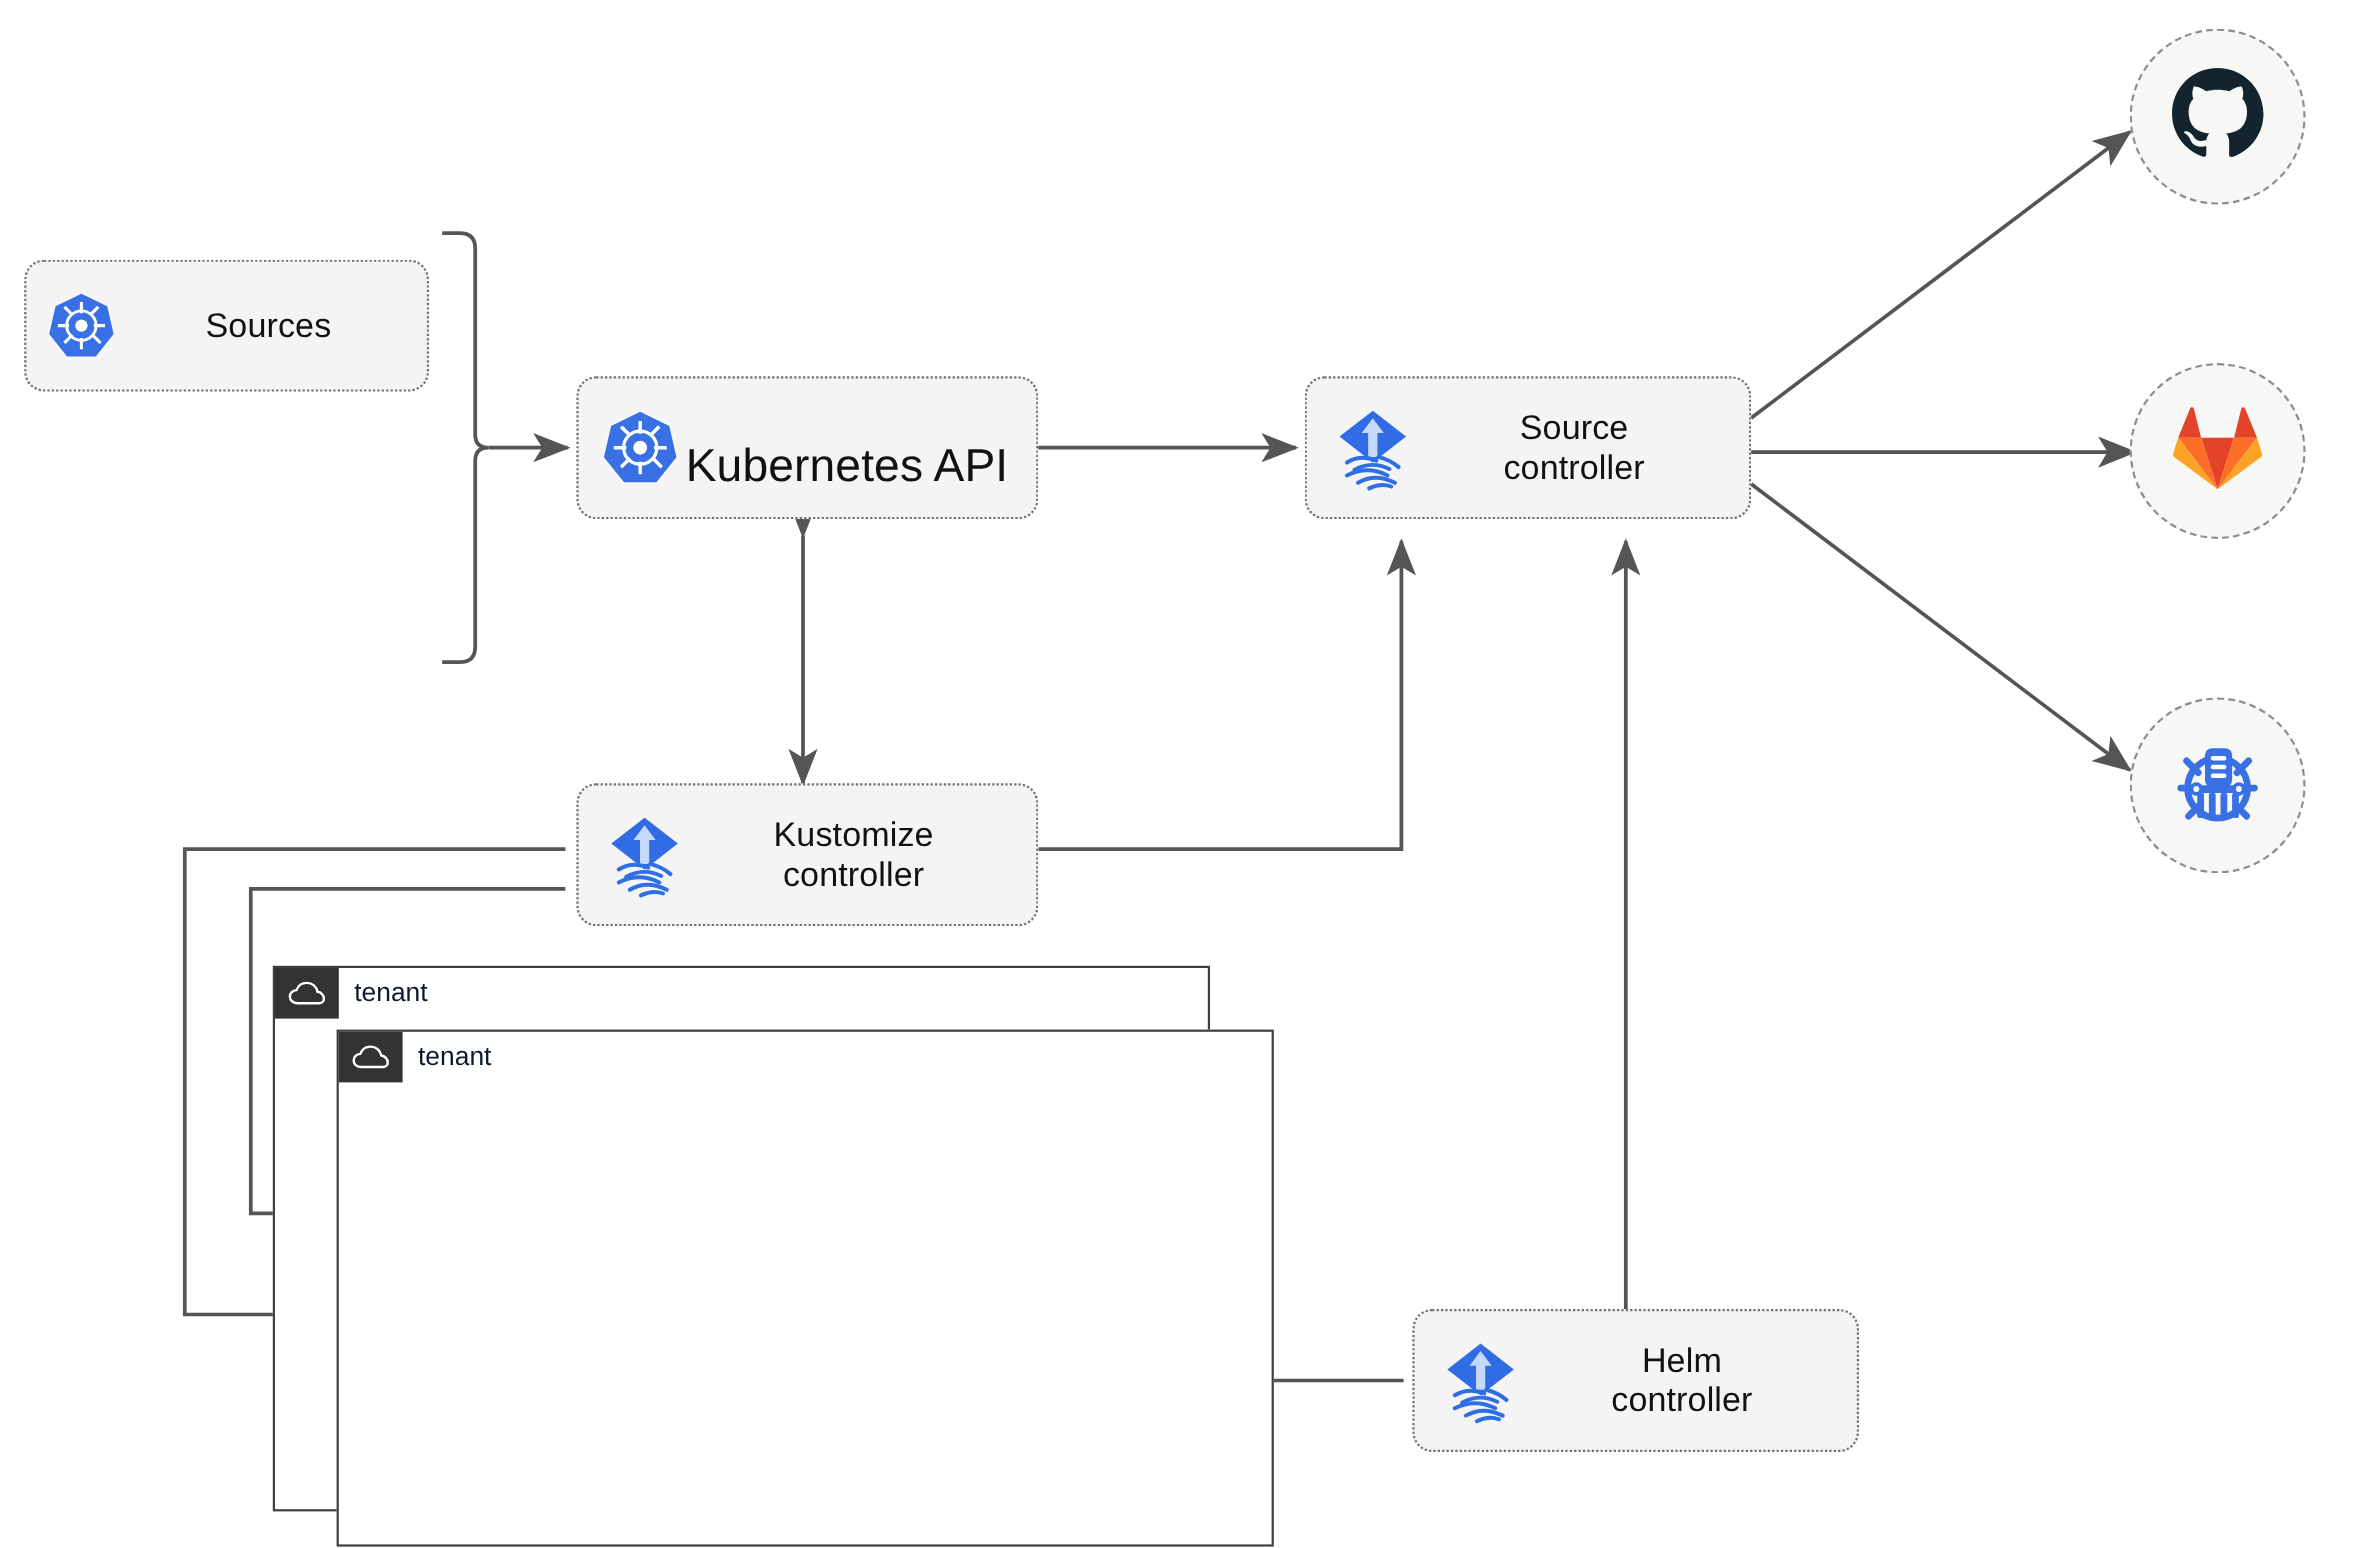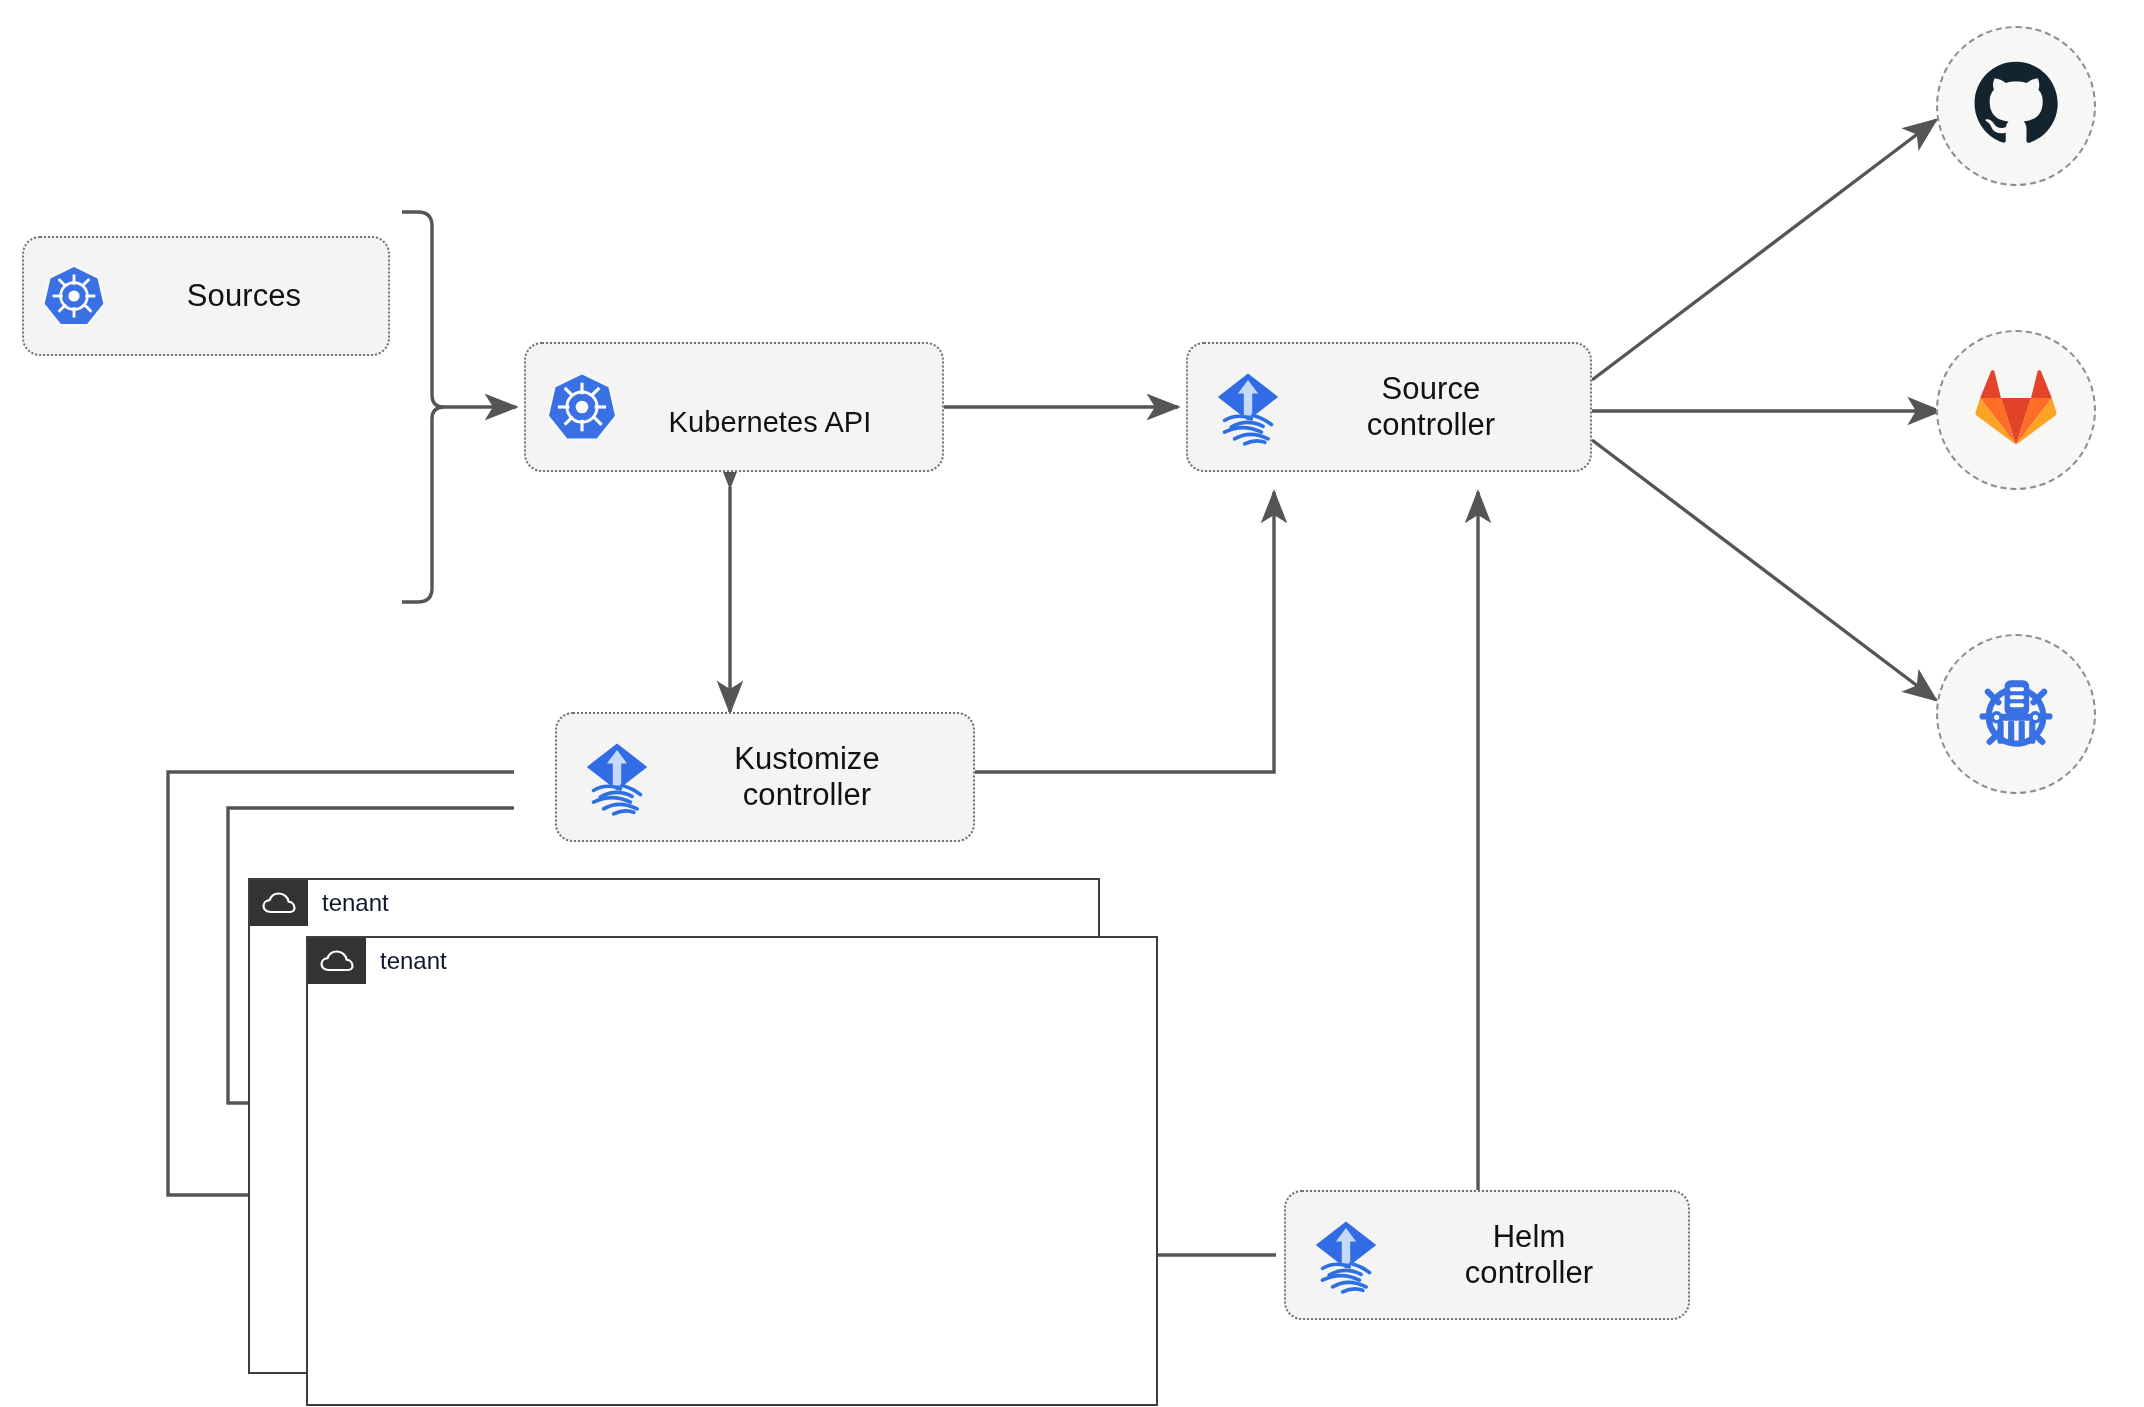--- a/index.html
+++ b/index.html
@@ -154,21 +154,21 @@
           <path d="M10.6,30.6h10.2v2.8H10.6z"></path>
             <path d="M43.2,30.6h10.2v2.8H43.2z"></path>
           <path d="M15.6,16.0l2.0-2.0l7.2,7.2l-2.0,2.0z"></path>
             <path d="M41.2,41.6l2.0-2.0l7.2,7.2l-2.0,2.0z"></path>
           <path d="M46.4,13.9l2.0,2.0l-7.2,7.2l-2.0-2.0z"></path>
             <path d="M22.8,39.5l2.0,2.0l-7.2,7.2l-2.0-2.0z"></path>
         </g>
         <circle cx="32" cy="32" r="13.4" fill="none" stroke="#ffffff" stroke-width="2.6"></circle>
       </svg>
     </span>
-    <span class="lbl" style="font-size:29px;margin-top:32px;">Kubernetes API</span>
+    <span class="lbl" style="font-size:42px;margin-top:32px;">Kubernetes API</span>
   </div>
 
   <div class="node two-line" style="left:1186px;top:342px;width:406px;height:130px;padding:0 18px;">
     <span class="ico">
       <svg width="84" height="84" viewBox="0 0 100 100">
         <path d="M50,10 L86,38 L50,66 L14,38 Z" fill="#326ce5"></path>
         <path d="M50,18 L62,34 L55,34 L55,60 L45,60 L45,34 L38,34 Z" fill="#c5d9fb"></path>
         <g stroke="#2f6fe4" stroke-width="4.3" stroke-linecap="round" fill="none">
           <path d="M22,66 C32,60 44,60 54,64"></path>
           <path d="M30,74 C42,67 56,67 68,73"></path>
@@ -176,21 +176,21 @@
           <path d="M34,88 C46,81 60,81 74,88"></path>
           <path d="M46,94 C54,90 62,89 70,92"></path>
           <path d="M56,60 C64,62 72,66 78,71"></path>
         </g>
       </svg>
     </span>
     <span class="lbl">Source
 controller</span>
   </div>
 
-  <div class="node two-line" style="left:555px;top:712px;width:420px;height:130px;padding:0 18px;">
+  <div class="node two-line" style="left:524px;top:712px;width:420px;height:130px;padding:0 18px;">
     <span class="ico">
       <svg width="84" height="84" viewBox="0 0 100 100">
         <path d="M50,10 L86,38 L50,66 L14,38 Z" fill="#326ce5"></path>
         <path d="M50,18 L62,34 L55,34 L55,60 L45,60 L45,34 L38,34 Z" fill="#c5d9fb"></path>
         <g stroke="#2f6fe4" stroke-width="4.3" stroke-linecap="round" fill="none">
           <path d="M22,66 C32,60 44,60 54,64"></path>
             <path d="M30,74 C42,67 56,67 68,73"></path>
           <path d="M22,80 C36,73 52,73 66,80"></path>
             <path d="M34,88 C46,81 60,81 74,88"></path>
           <path d="M46,94 C54,90 62,89 70,92"></path>

